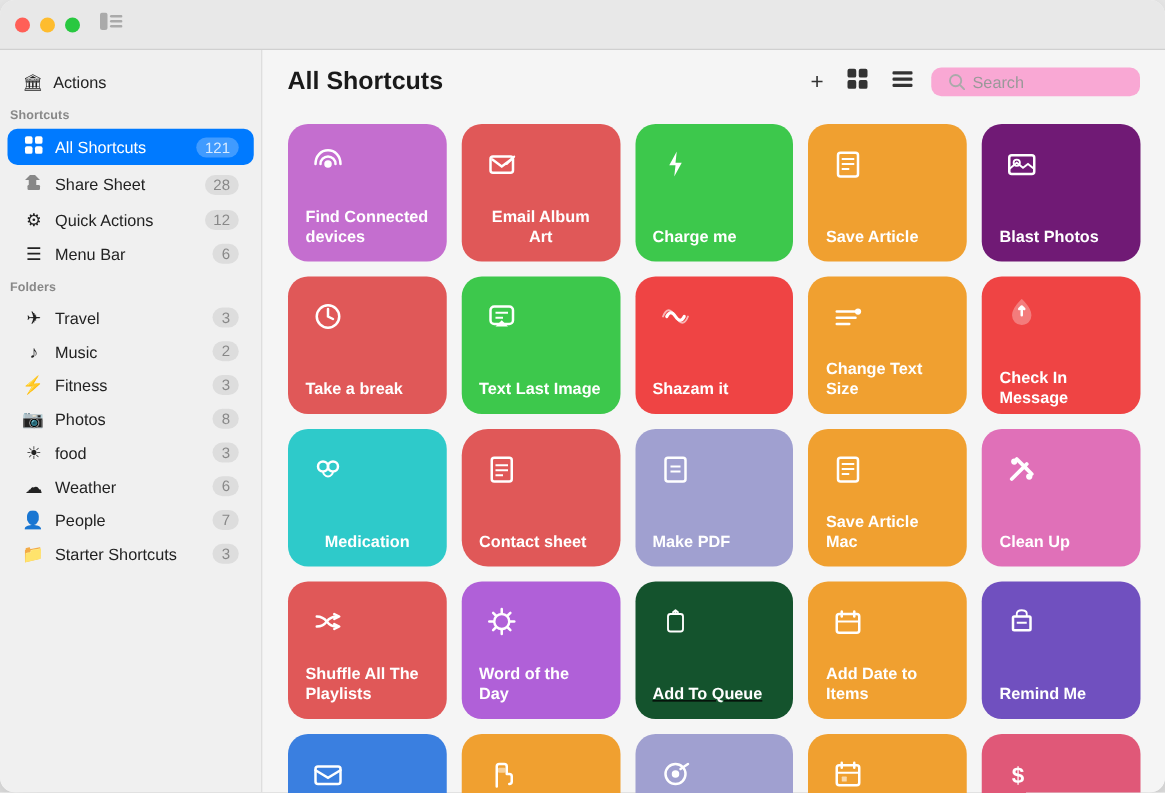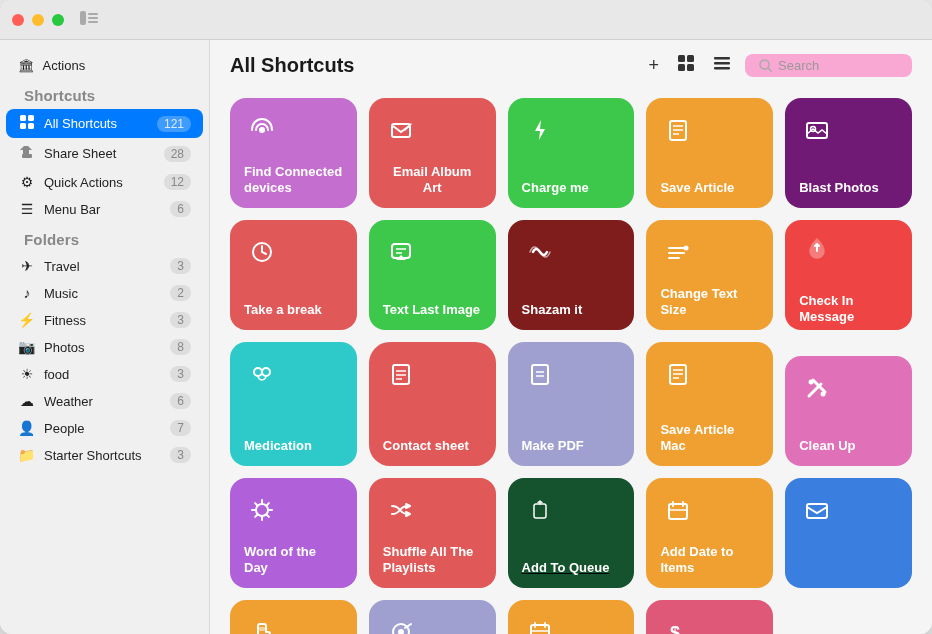--- a/index.html
+++ b/index.html
@@ -62,24 +62,24 @@
     .sidebar {
       width: 210px;
       background: #f0f0f0;
       padding: 12px 0;
       flex-shrink: 0;
       overflow-y: auto;
       border-right: 1px solid #d8d8d8;
     }
 
     .sidebar-section-label {
-      font-size: 15px;
+      font-size: 10px;
       font-weight: 600;
       color: #888;
-      padding: 8px 24px 4px;
+      padding: 8px 8px 4px;
       text-transform: none;
       letter-spacing: 0.01em;
     }
 
     .sidebar-item {
       display: flex;
       align-items: center;
       padding: 5px 12px;
       border-radius: 8px;
       margin: 1px 6px;
@@ -443,21 +443,21 @@
     <div class="card-icon">
               <svg width="28" height="28" viewBox="0 0 28 28" fill="none">
                 <rect x="5" y="6" width="18" height="14" rx="3" stroke="white" stroke-width="2" fill="none"></rect>
                 <path d="M9 22 L14 17 L19 22" fill="white"></path>
                 <line x1="9" y1="11" x2="19" y2="11" stroke="white" stroke-width="1.5"></line>
                 <line x1="9" y1="15" x2="15" y2="15" stroke="white" stroke-width="1.5"></line>
               </svg>
             </div>
     <div class="card-label">Text Last Image</div>
   </div>
-          <div class="shortcut-card" style="background: #7f1d1d;">
+          <div class="shortcut-card" style="background: #ef4444;">
     <div class="card-icon">
               <svg width="28" height="28" viewBox="0 0 28 28" fill="none">
                 <path d="M7 14 Q10 8 14 14 Q18 20 21 14" stroke="white" stroke-width="2.5" fill="none" stroke-linecap="round"></path>
                 <path d="M4 14 Q8 4 14 14 Q20 24 24 14" stroke="white" stroke-width="1.5" fill="none" stroke-linecap="round" opacity="0.6"></path>
               </svg>
             </div>
     <div class="card-label">Shazam it</div>
   </div>
           <div class="shortcut-card" style="background: rgb(240, 160, 48);">
     <div class="card-icon">
@@ -472,21 +472,21 @@
   </div>
           <div class="shortcut-card" style="background: #ef4444; gap: 25px;">
     <div class="card-icon">
               <svg width="28" height="28" viewBox="0 0 28 28" fill="none">
                 <path d="M14 5 C14 5 7 12 7 17 C7 21 10 24 14 24 C18 24 21 21 21 17 C21 12 14 5 14 5Z" fill="white" opacity="0.3" stroke="white" stroke-width="1.5"></path>
                 <path d="M14 17 L14 10 M14 10 L12 12 M14 10 L16 12" stroke="white" stroke-width="2" stroke-linecap="round"></path>
               </svg>
             </div>
     <div class="card-label">Check In Message</div>
   </div>
-          <div class="shortcut-card" style="background: rgb(46, 202, 202);">
+          <div class="shortcut-card" style="background: rgb(46, 202, 202); text-align: center;">
     <div class="card-icon">
               <svg width="28" height="28" viewBox="0 0 28 28" fill="none">
                 <circle cx="10" cy="12" r="4" stroke="white" stroke-width="2" fill="none"></circle>
                 <circle cx="18" cy="12" r="4" stroke="white" stroke-width="2" fill="none"></circle>
                 <path d="M10 16 C10 18 12 20 14 20 C16 20 18 18 18 16" stroke="white" stroke-width="1.5" fill="none"></path>
               </svg>
             </div>
     <div class="card-label">Medication</div>
   </div>
           <div class="shortcut-card" style="background: rgb(224, 88, 88); border-radius: 21px;">
@@ -514,76 +514,86 @@
     <div class="card-icon">
               <svg width="28" height="28" viewBox="0 0 28 28" fill="none">
                 <rect x="6" y="5" width="16" height="19" rx="2" stroke="white" stroke-width="2" fill="none"></rect>
                 <line x1="9" y1="10" x2="19" y2="10" stroke="white" stroke-width="1.5"></line>
                 <line x1="9" y1="14" x2="19" y2="14" stroke="white" stroke-width="1.5"></line>
                 <line x1="9" y1="18" x2="15" y2="18" stroke="white" stroke-width="1.5"></line>
               </svg>
             </div>
     <div class="card-label">Save Article Mac</div>
   </div>
-          <div class="shortcut-card" style="background: rgb(224, 112, 184); margin-top: 14px;">
+          <div class="shortcut-card" style="background: rgb(224, 112, 184);">
     <div class="card-icon">
               <svg width="28" height="28" viewBox="0 0 28 28" fill="none">
                 <path d="M6 22 L18 10 M10 6 L22 18" stroke="white" stroke-width="3" stroke-linecap="round"></path>
                 <circle cx="8" cy="8" r="2.5" fill="white"></circle>
                 <circle cx="20" cy="20" r="2.5" fill="white"></circle>
               </svg>
             </div>
     <div class="card-label">Clean Up</div>
+  </div>
+          <div class="shortcut-card" style="background: rgb(224, 88, 88);">
+    <div class="card-icon">
+              <svg width="28" height="28" viewBox="0 0 28 28" fill="none">
+                <path d="M5 10 Q10 10 13 14 Q16 18 21 18" stroke="white" stroke-width="2" fill="none" stroke-linecap="round"></path>
+                <path d="M5 18 Q10 18 13 14 Q16 10 21 10" stroke="white" stroke-width="2" fill="none" stroke-linecap="round"></path>
+                <path d="M19 8 L23 10 L19 12" stroke="white" stroke-width="2" fill="none" stroke-linecap="round" stroke-linejoin="round"></path>
+                <path d="M19 16 L23 18 L19 20" stroke="white" stroke-width="2" fill="none" stroke-linecap="round" stroke-linejoin="round"></path>
+              </svg>
+            </div>
+    <div class="card-label">Shuffle All The Playlists</div>
   </div>
           <div class="shortcut-card" style="background: rgb(176, 96, 216);">
     <div class="card-icon">
               <svg width="28" height="28" viewBox="0 0 28 28" fill="none">
                 <circle cx="14" cy="14" r="6" stroke="white" stroke-width="2" fill="none"></circle>
                 <line x1="14" y1="4" x2="14" y2="7" stroke="white" stroke-width="2" stroke-linecap="round"></line>
                 <line x1="14" y1="21" x2="14" y2="24" stroke="white" stroke-width="2" stroke-linecap="round"></line>
                 <line x1="4" y1="14" x2="7" y2="14" stroke="white" stroke-width="2" stroke-linecap="round"></line>
                 <line x1="21" y1="14" x2="24" y2="14" stroke="white" stroke-width="2" stroke-linecap="round"></line>
                 <line x1="7.1" y1="7.1" x2="9.2" y2="9.2" stroke="white" stroke-width="2" stroke-linecap="round"></line>
                 <line x1="18.8" y1="18.8" x2="20.9" y2="20.9" stroke="white" stroke-width="2" stroke-linecap="round"></line>
                 <line x1="20.9" y1="7.1" x2="18.8" y2="9.2" stroke="white" stroke-width="2" stroke-linecap="round"></line>
                 <line x1="9.2" y1="18.8" x2="7.1" y2="20.9" stroke="white" stroke-width="2" stroke-linecap="round"></line>
               </svg>
             </div>
     <div class="card-label">Word of the Day</div>
   </div>
-          <div class="shortcut-card" style="background: rgb(224, 88, 88);">
-    <div class="card-icon">
-              <svg width="28" height="28" viewBox="0 0 28 28" fill="none">
-                <path d="M5 10 Q10 10 13 14 Q16 18 21 18" stroke="white" stroke-width="2" fill="none" stroke-linecap="round"></path>
-                <path d="M5 18 Q10 18 13 14 Q16 10 21 10" stroke="white" stroke-width="2" fill="none" stroke-linecap="round"></path>
-                <path d="M19 8 L23 10 L19 12" stroke="white" stroke-width="2" fill="none" stroke-linecap="round" stroke-linejoin="round"></path>
-                <path d="M19 16 L23 18 L19 20" stroke="white" stroke-width="2" fill="none" stroke-linecap="round" stroke-linejoin="round"></path>
-              </svg>
-            </div>
-    <div class="card-label">Shuffle All The Playlists</div>
-  </div>
           <div class="shortcut-card" style="background: #14532d; text-decoration: underline;">
     <div class="card-icon">
               <svg width="28" height="28" viewBox="0 0 28 28" fill="none">
                 <rect x="8" y="8" width="12" height="14" rx="2" stroke="white" stroke-width="1.5" fill="none"></rect>
                 <path d="M14 5 L14 8 M16 6.5 L14 5 L12 6.5" stroke="white" stroke-width="1.5" stroke-linecap="round" stroke-linejoin="round"></path>
               </svg>
             </div>
     <div class="card-label">Add To Queue</div>
   </div>
           <div class="shortcut-card" style="background: rgb(240, 160, 48);">
     <div class="card-icon">
               <svg width="28" height="28" viewBox="0 0 28 28" fill="none">
                 <rect x="5" y="8" width="18" height="15" rx="2" stroke="white" stroke-width="2" fill="none"></rect>
                 <line x1="9" y1="6" x2="9" y2="10" stroke="white" stroke-width="2" stroke-linecap="round"></line>
                 <line x1="19" y1="6" x2="19" y2="10" stroke="white" stroke-width="2" stroke-linecap="round"></line>
                 <line x1="5" y1="14" x2="23" y2="14" stroke="white" stroke-width="1.5"></line>
               </svg>
             </div>
     <div class="card-label">Add Date to Items</div>
+  </div>
+          <div class="shortcut-card" style="background: rgb(112, 80, 191);">
+    <div class="card-icon">
+              <svg width="28" height="28" viewBox="0 0 28 28" fill="none">
+                <rect x="7" y="10" width="14" height="11" rx="1" stroke="white" stroke-width="2" fill="none"></rect>
+                <path d="M10 10 L10 8 Q10 5 14 5 Q18 5 18 8 L18 10" stroke="white" stroke-width="1.5" fill="none"></path>
+                <line x1="10" y1="15" x2="18" y2="15" stroke="white" stroke-width="1.5"></line>
+              </svg>
+            </div>
+    <div class="card-label">Remind Me</div>
   </div>
           <div class="shortcut-card" style="background: rgb(58, 127, 224);">
     <div class="card-icon">
               <svg width="28" height="28" viewBox="0 0 28 28" fill="none">
                 <rect x="4" y="8" width="20" height="14" rx="2" stroke="white" stroke-width="2" fill="none"></rect>
                 <path d="M4 11 L14 17 L24 11" stroke="white" stroke-width="2" fill="none" stroke-linecap="round"></path>
               </svg>
             </div>
 
   </div>

